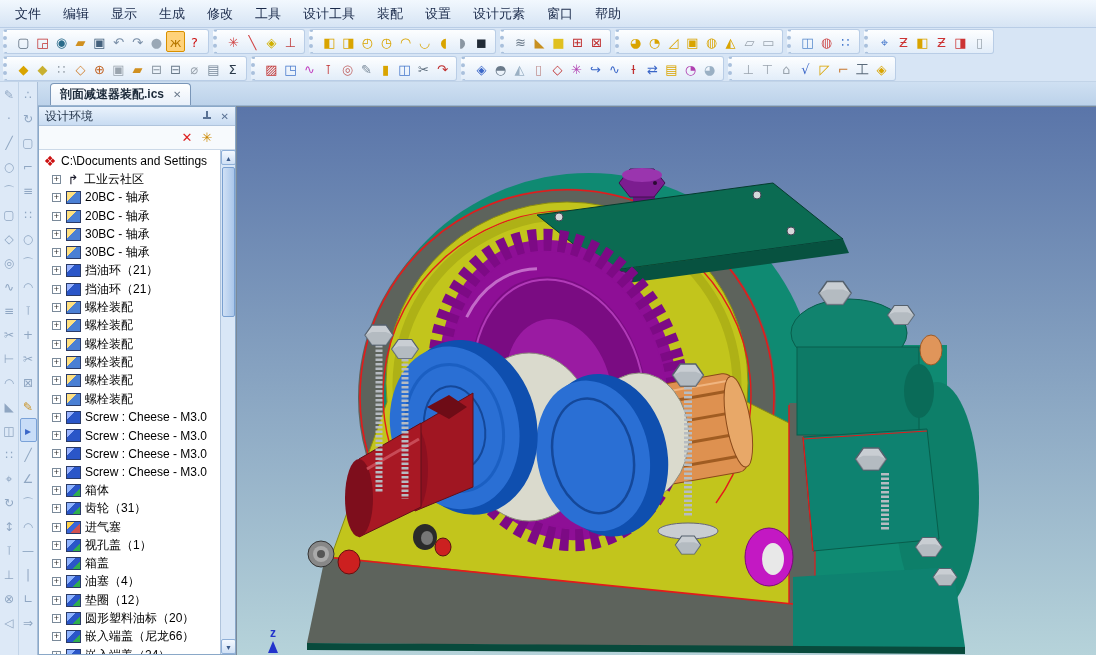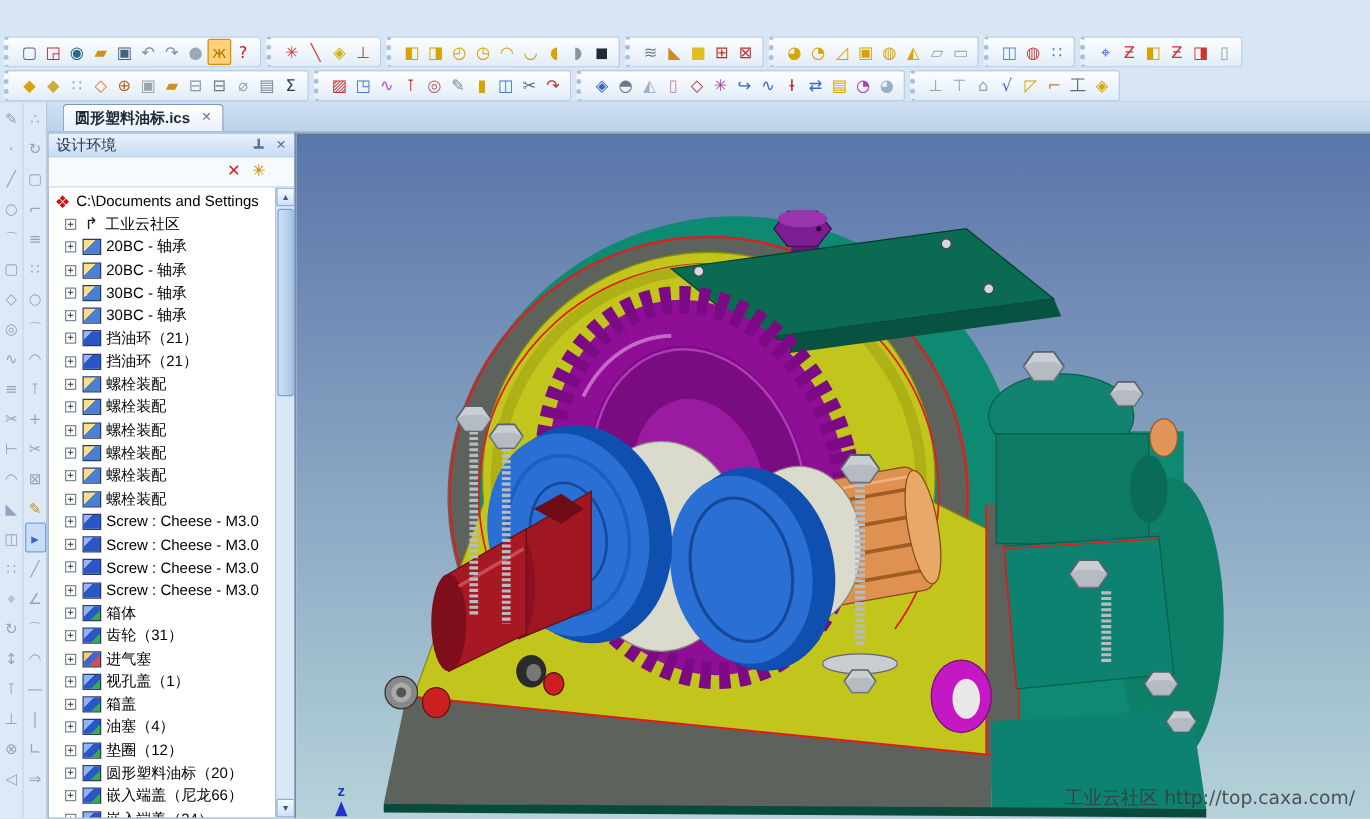--- a/index.html
+++ b/index.html
@@ -93,20 +93,34 @@
     font-family:"DejaVu Sans",sans-serif;}
   .axis-z{position:absolute;left:26px;bottom:2px;width:20px;text-align:center;color:#2233cc;font-size:12px;font-weight:bold;}
   .axis-z .arrow{width:0;height:0;margin:1px auto 0;border-left:5px solid transparent;border-right:5px solid transparent;
     border-bottom:12px solid #2233cc;}
 </style>
 </head>
 <body>
 
 <div id="app">
 
+  <div class="menubar" id="menubar">
+      <span class="menu-item">文件</span>
+      <span class="menu-item">编辑</span>
+      <span class="menu-item">显示</span>
+      <span class="menu-item">生成</span>
+      <span class="menu-item">修改</span>
+      <span class="menu-item">工具</span>
+      <span class="menu-item">设计工具</span>
+      <span class="menu-item">装配</span>
+      <span class="menu-item">设置</span>
+      <span class="menu-item">设计元素</span>
+      <span class="menu-item">窗口</span>
+      <span class="menu-item">帮助</span>
+    </div>
 
   <div class="tbrow" id="tbrow1">
       <div class="tb-group">
         <span class="tb-icon" style="color: rgb(90, 107, 125);">▢</span>
         <span class="tb-icon" style="color: rgb(192, 48, 48);">◲</span>
         <span class="tb-icon" style="color: rgb(42, 107, 138);">◉</span>
         <span class="tb-icon" style="color: rgb(208, 144, 32);">▰</span>
         <span class="tb-icon" style="color: rgb(68, 97, 125);">▣</span>
         <span class="tb-icon" style="color: rgb(122, 143, 168);">↶</span>
         <span class="tb-icon" style="color: rgb(122, 143, 168);">↷</span>
@@ -262,21 +276,21 @@
       <span class="v-icon" style="color: rgb(143, 166, 194);">⌒</span>
       <span class="v-icon" style="color: rgb(143, 166, 194);">◠</span>
       <span class="v-icon" style="color: rgb(143, 166, 194);">—</span>
       <span class="v-icon" style="color: rgb(143, 166, 194);">|</span>
       <span class="v-icon" style="color: rgb(143, 166, 194);">∟</span>
       <span class="v-icon" style="color: rgb(143, 166, 194);">⇒</span>
     </div>
 
   <div class="tabrow">
     <div class="doc-tab">
-      <span>圆形塑料油标.ics</span>
+      <span>剖面减速器装配.ics</span>
       <span class="tab-close">✕</span>
     </div>
   </div>
 
   <div class="sidepanel">
     <div class="panel-header">
       <span class="panel-title">设计环境</span>
       <span class="pin-icon"></span>
       <span class="panel-close">✕</span>
     </div>
@@ -599,20 +613,19 @@
         <ellipse cx="188" cy="430" rx="12" ry="13" fill="#2a2a2a"></ellipse>
         <ellipse cx="190" cy="431" rx="6" ry="7" fill="#777"></ellipse>
         <ellipse cx="206" cy="440" rx="8" ry="9" fill="#cc2020" stroke="#551010"></ellipse>
       </g>
       <g>
         <ellipse cx="532" cy="450" rx="24" ry="29" fill="#c318c3" stroke="#7a0a7a"></ellipse>
         <ellipse cx="536" cy="452" rx="11" ry="16" fill="#e8e8e8"></ellipse>
       </g>
     </svg>
 
-    <div class="watermark">工业云社区 http://top.caxa.com/</div>
     <div class="axis-z">
       <span>z</span>
       <div class="arrow"></div>
     </div>
   </div>
 
 </div>
 
 </body></html>

